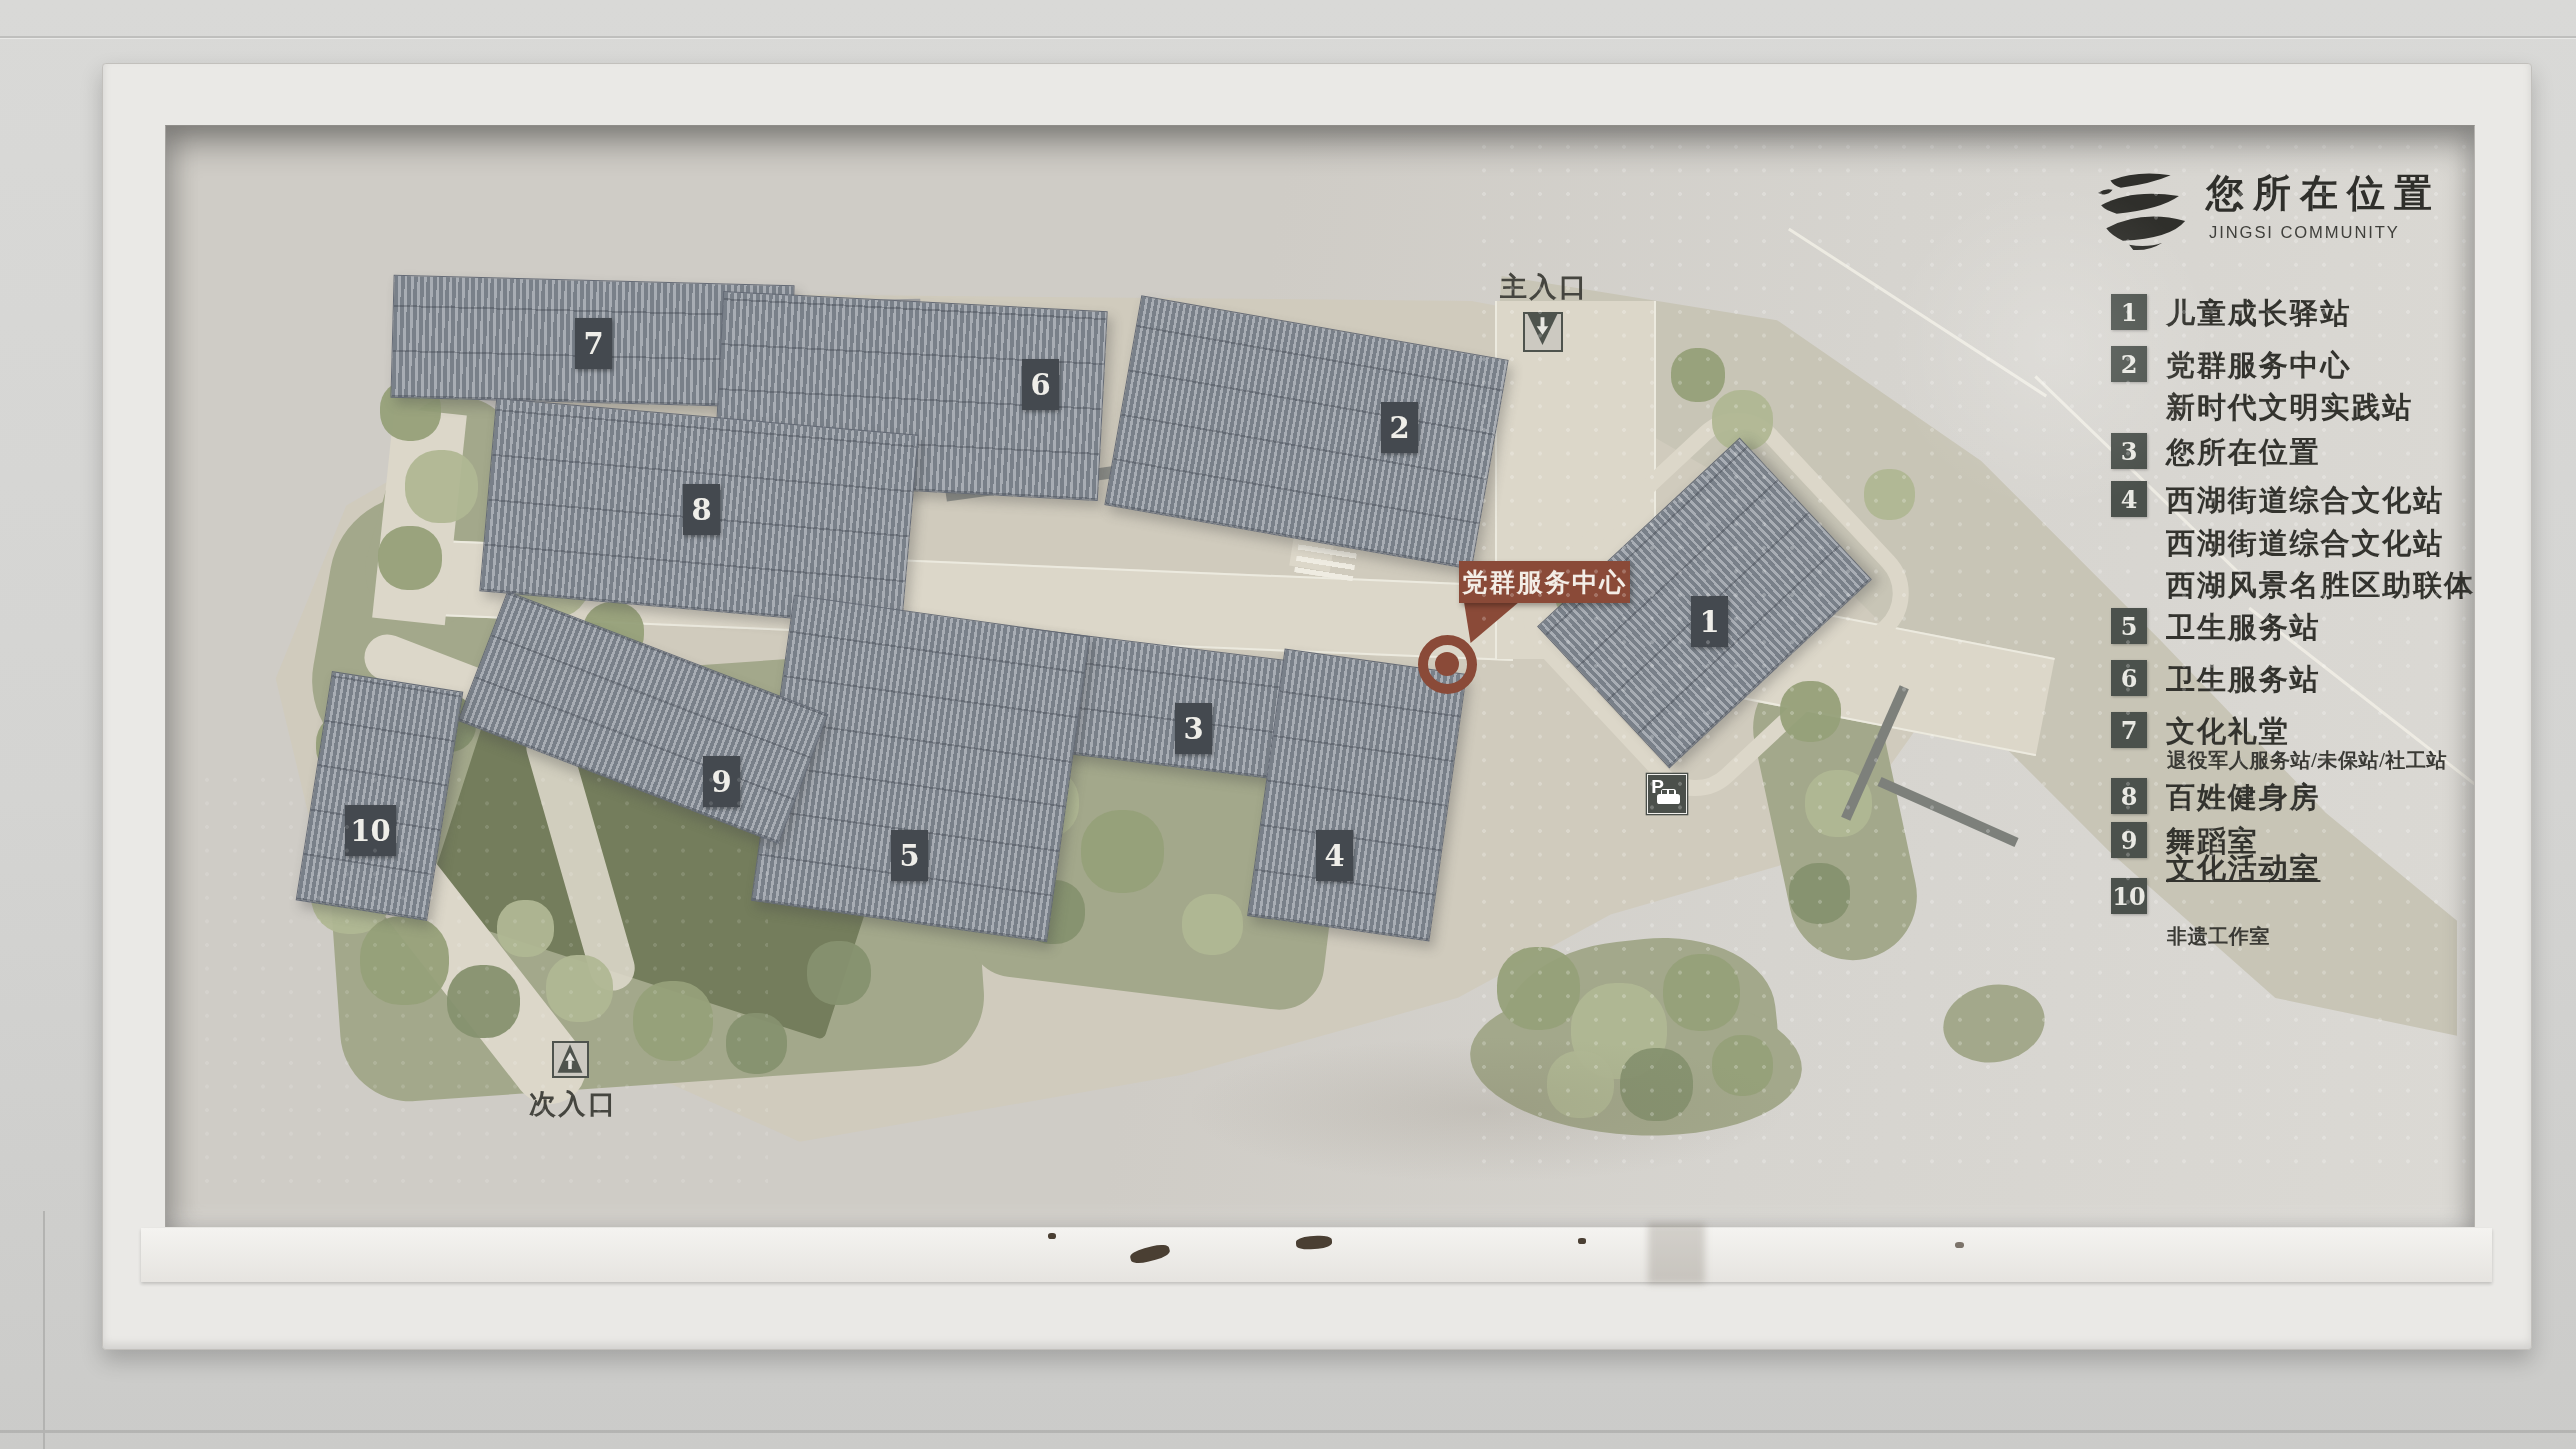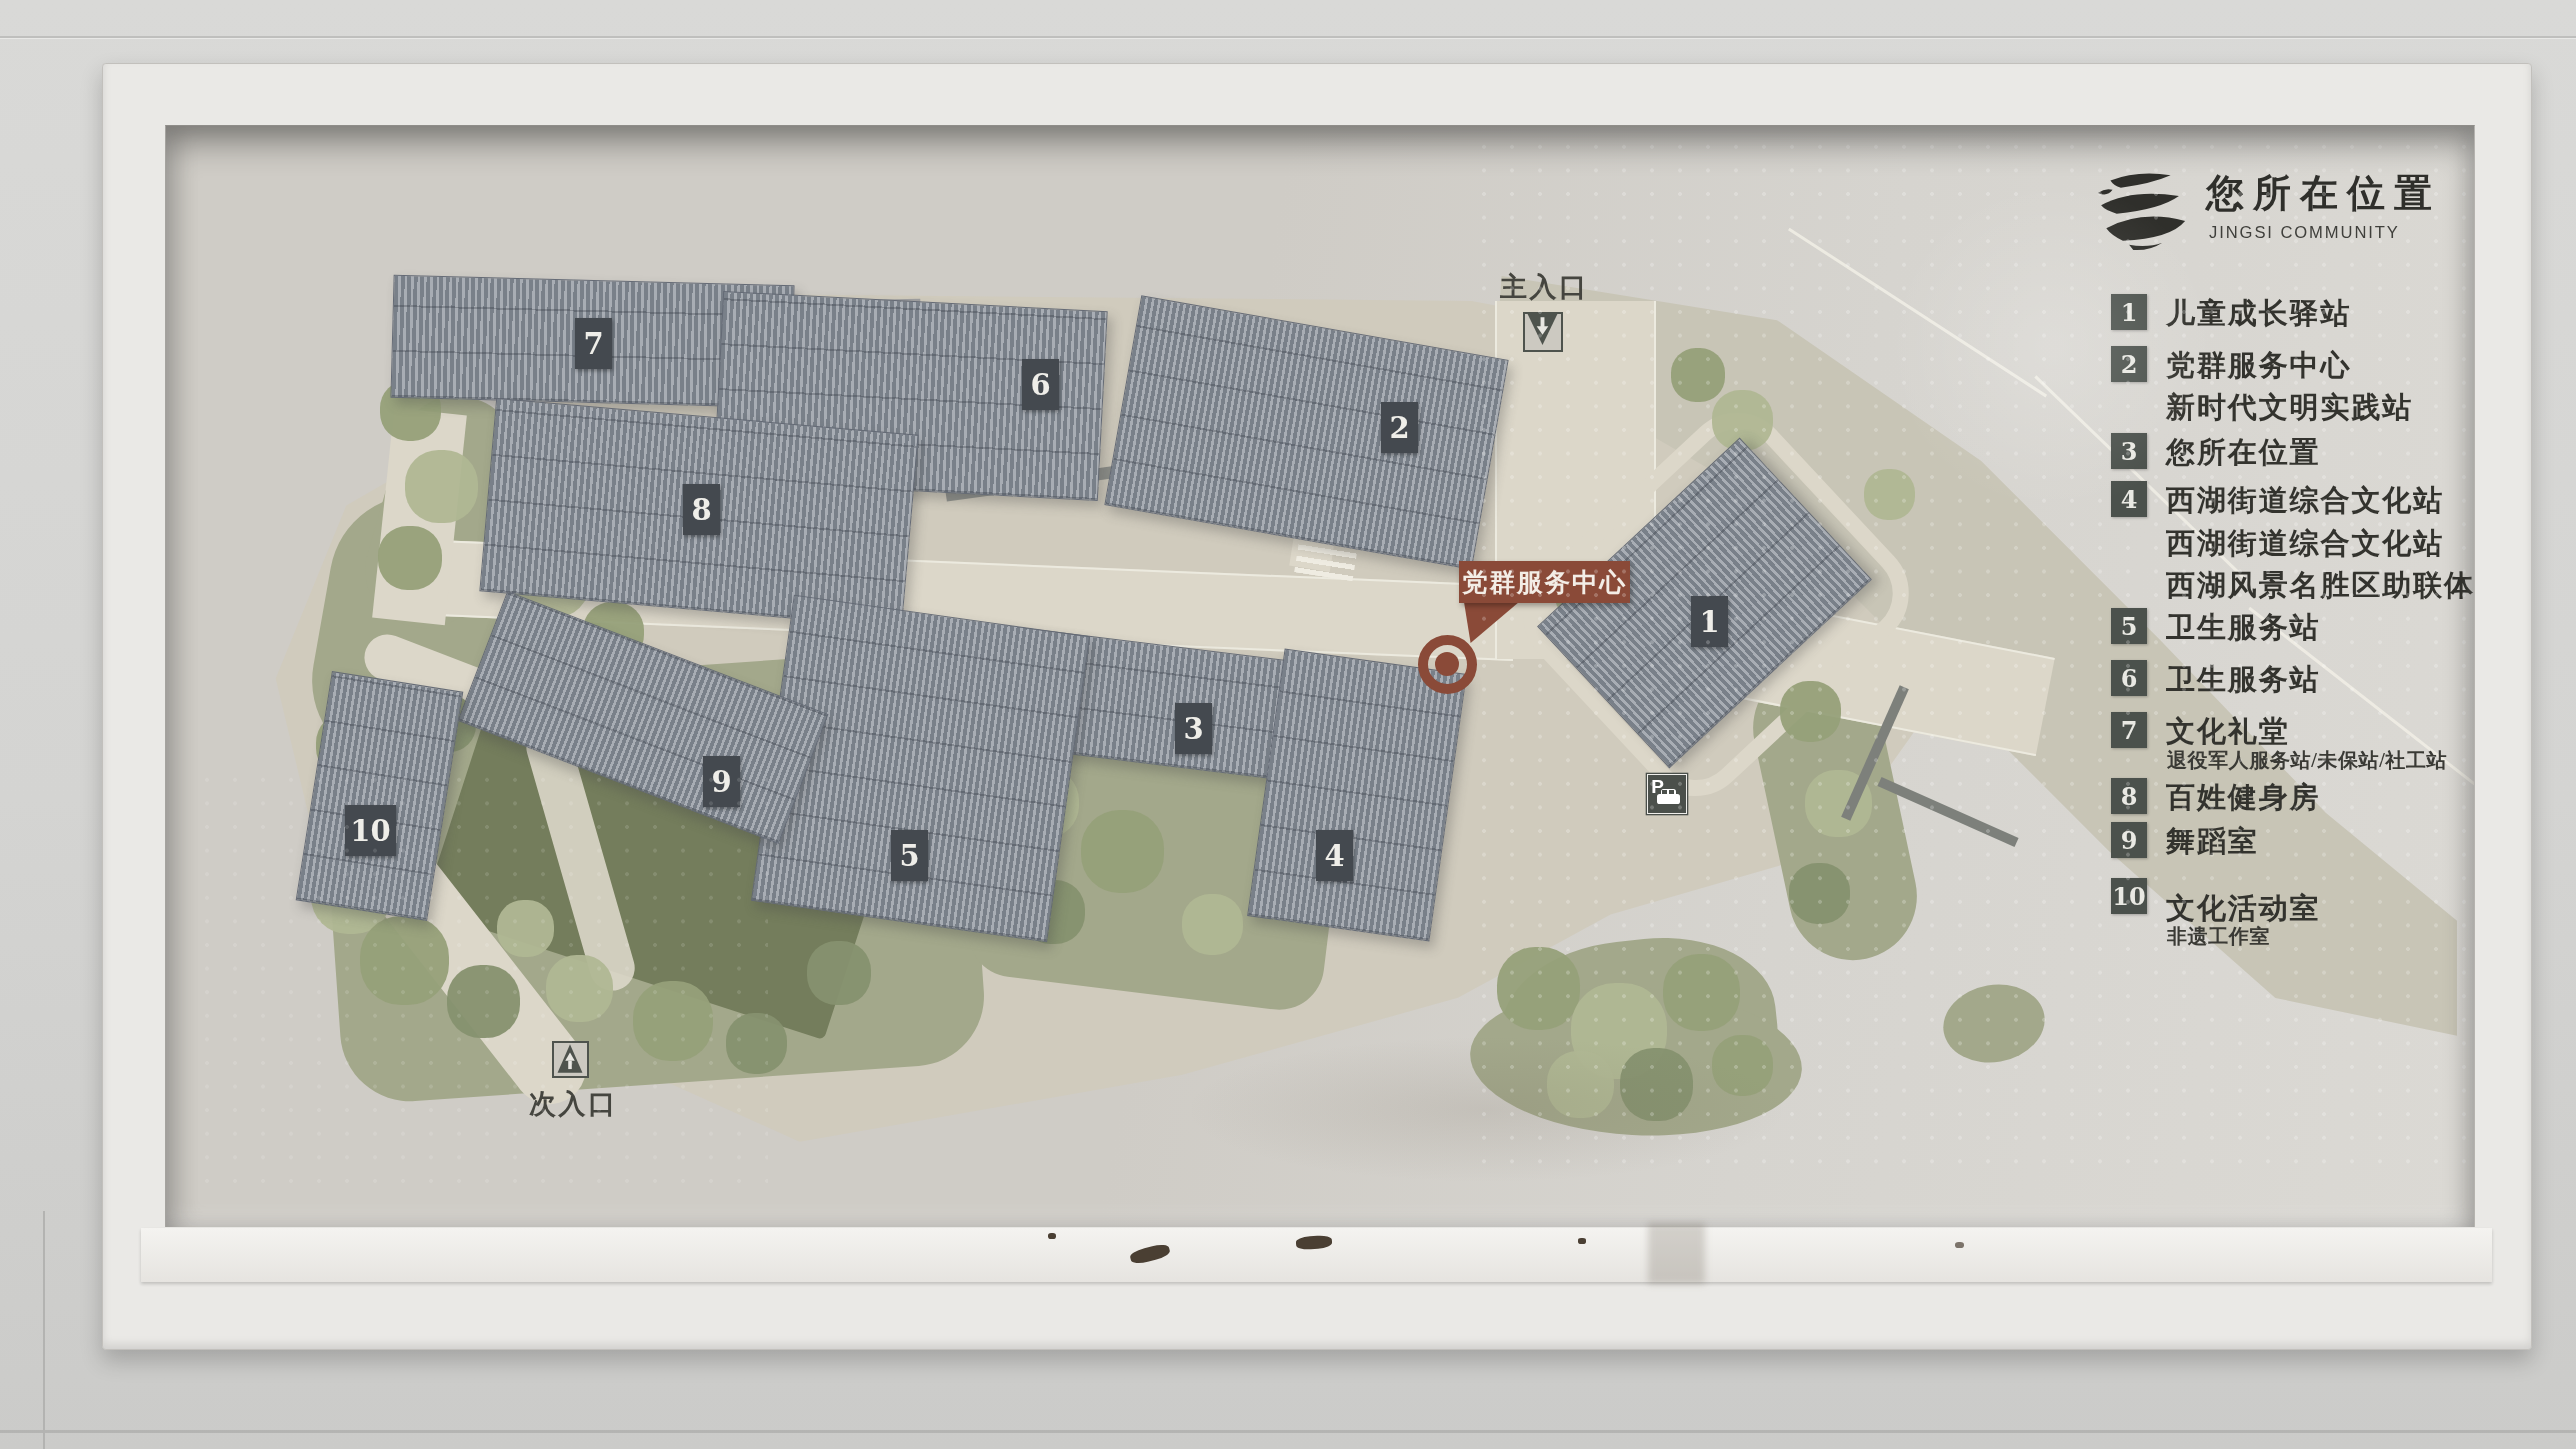--- a/index.html
+++ b/index.html
@@ -212,21 +212,21 @@
     <div class="lsq" style="top:659px;">6</div>
     <div class="ltx" style="top:659px;">卫生服务站</div>
     <div class="lsq" style="top:711px;">7</div>
     <div class="ltx" style="top:711px;">文化礼堂</div>
     <div class="lsub" style="top:747px;">退役军人服务站/未保站/社工站</div>
     <div class="lsq" style="top:777px;">8</div>
     <div class="ltx" style="top:777px;">百姓健身房</div>
     <div class="lsq" style="top:821px;">9</div>
     <div class="ltx" style="top:821px;">舞蹈室</div>
     <div class="lsq" style="top:877px;">10</div>
-    <div class="ltx" style="top:888px;">文化活动室</div>
+    <div class="ltx" style="top:848px;text-decoration:underline;">文化活动室</div>
     <div class="lsub" style="top:923px;">非遗工作室</div>
 
     <div class="stain" style="left:1182px;top:1035px;width:607px;height:147px;background:radial-gradient(ellipse,rgba(115,105,90,.16),rgba(0,0,0,0) 70%);"></div>
     <div class="stain" style="left:1885px;top:179px;width:332px;height:332px;background:radial-gradient(ellipse,rgba(255,255,255,.18),rgba(0,0,0,0) 70%);"></div>
     <div class="droplets" style="left:1469px;top:134px;width:997px;height:1048px;"></div>
     <div class="droplets" style="left:192px;top:767px;width:575px;height:415px;opacity:.25;"></div>
   <div class="tree tree-a" style="left: 379px; top: 379px; width: 61px; height: 61px;"></div>
       <div class="tree tree-b" style="left: 404px; top: 449px; width: 73px; height: 73px;"></div>
       <div class="tree tree-a" style="left: 377px; top: 525px; width: 64px; height: 64px;"></div>
       <div class="tree tree-b" style="left: 512px; top: 540px; width: 77px; height: 77px;"></div>

